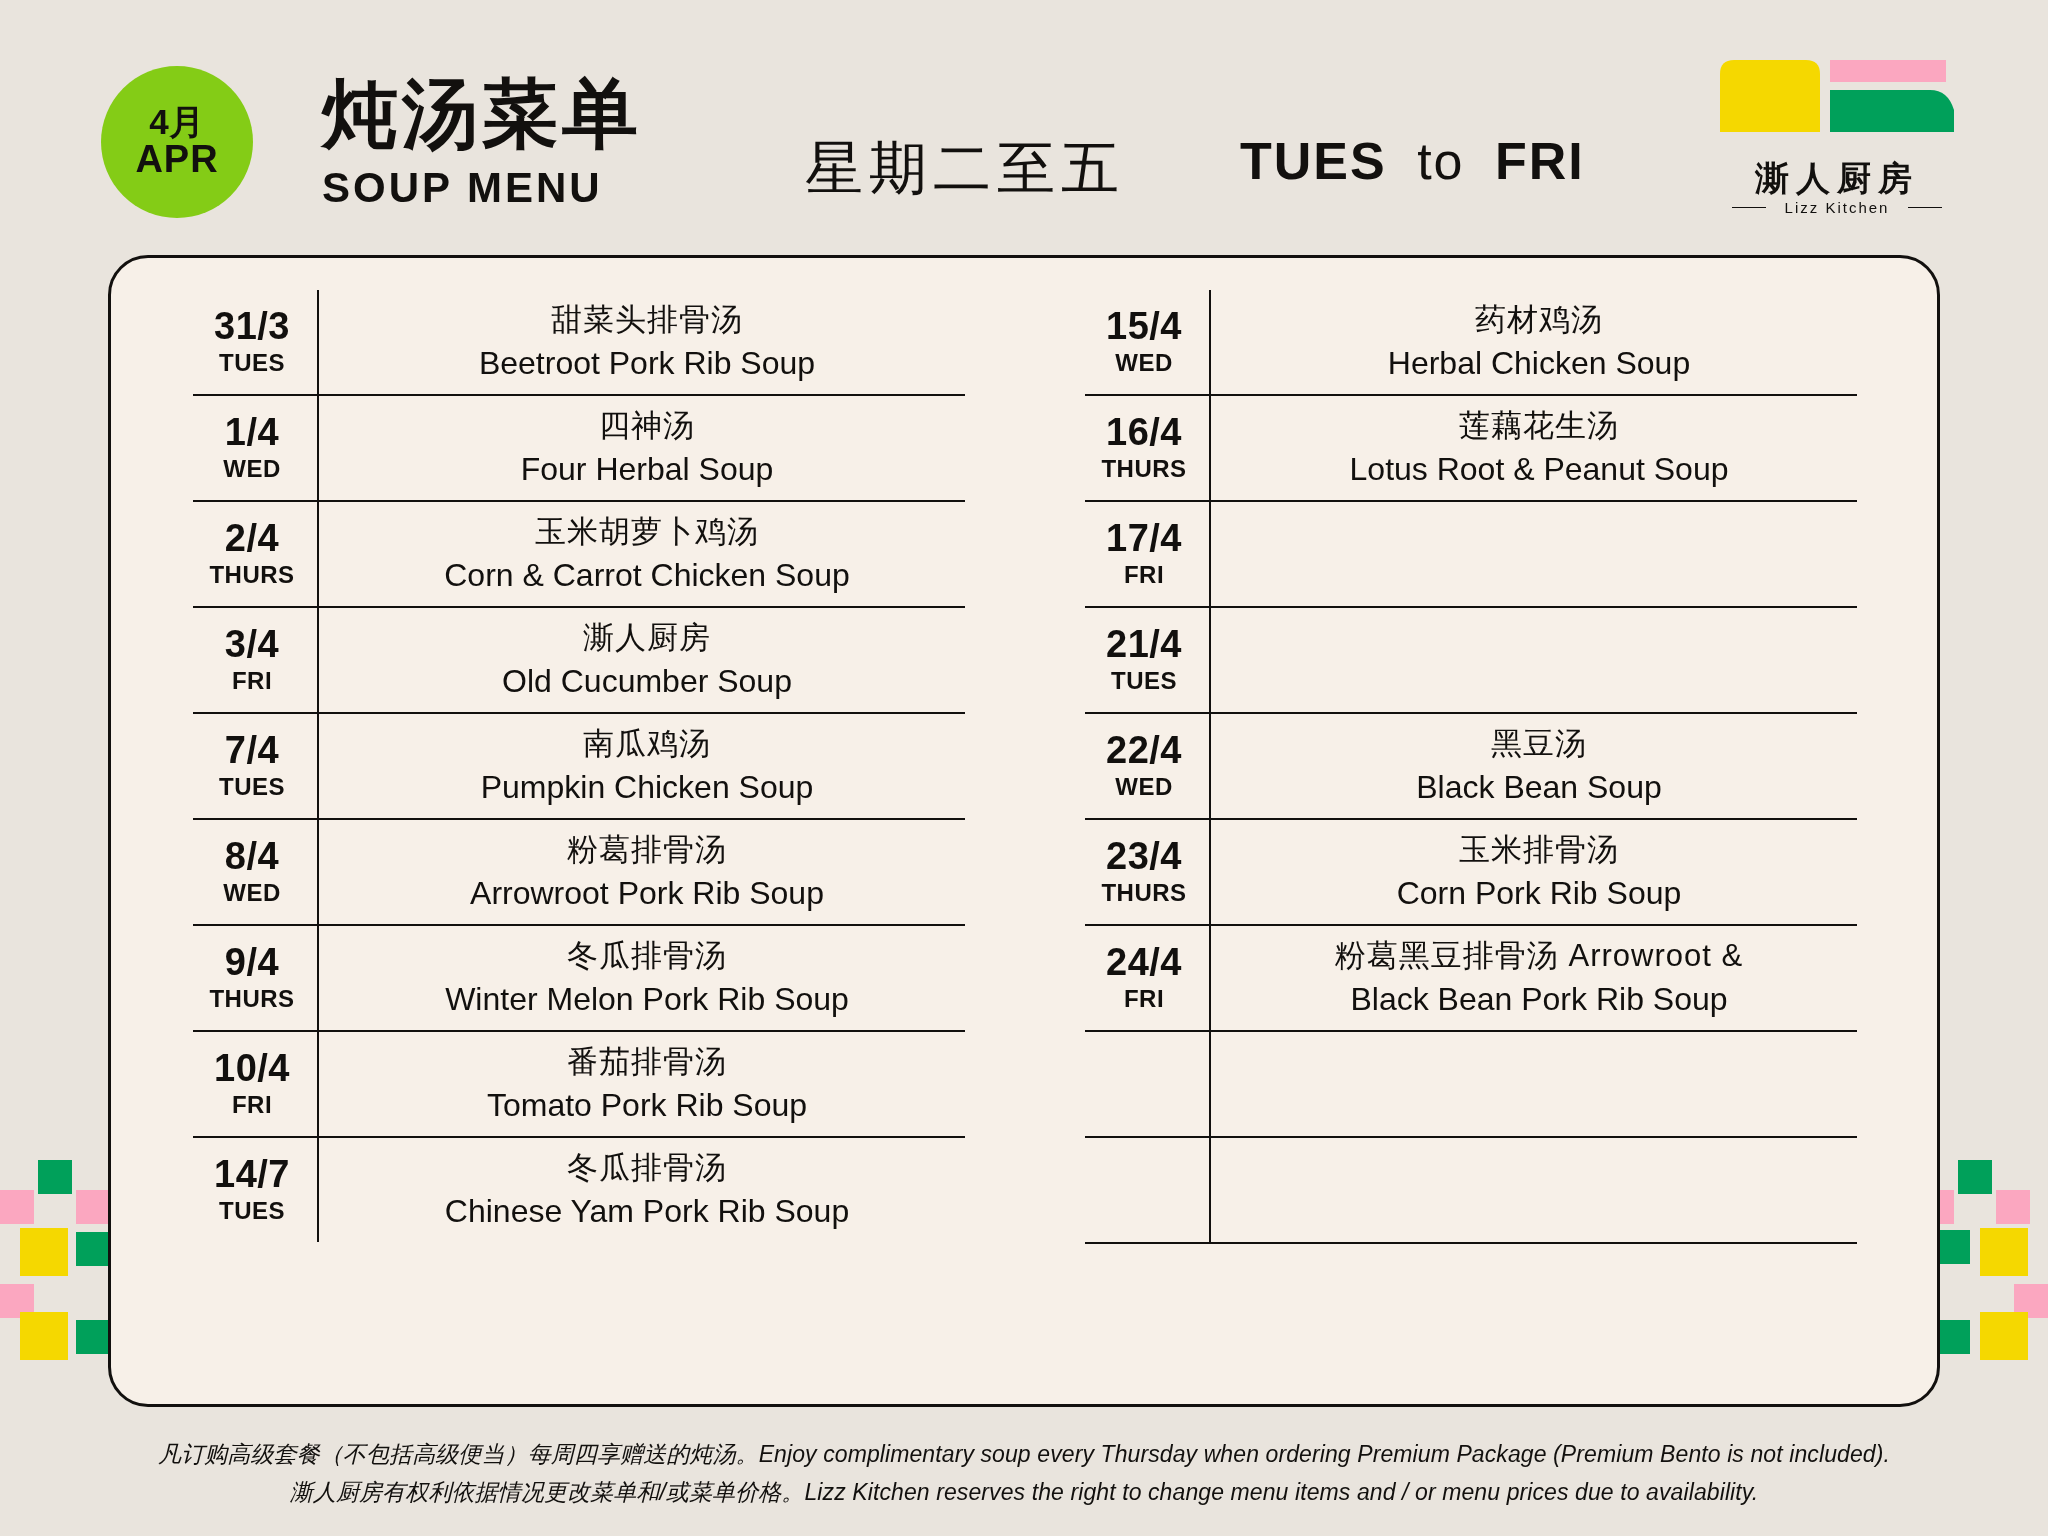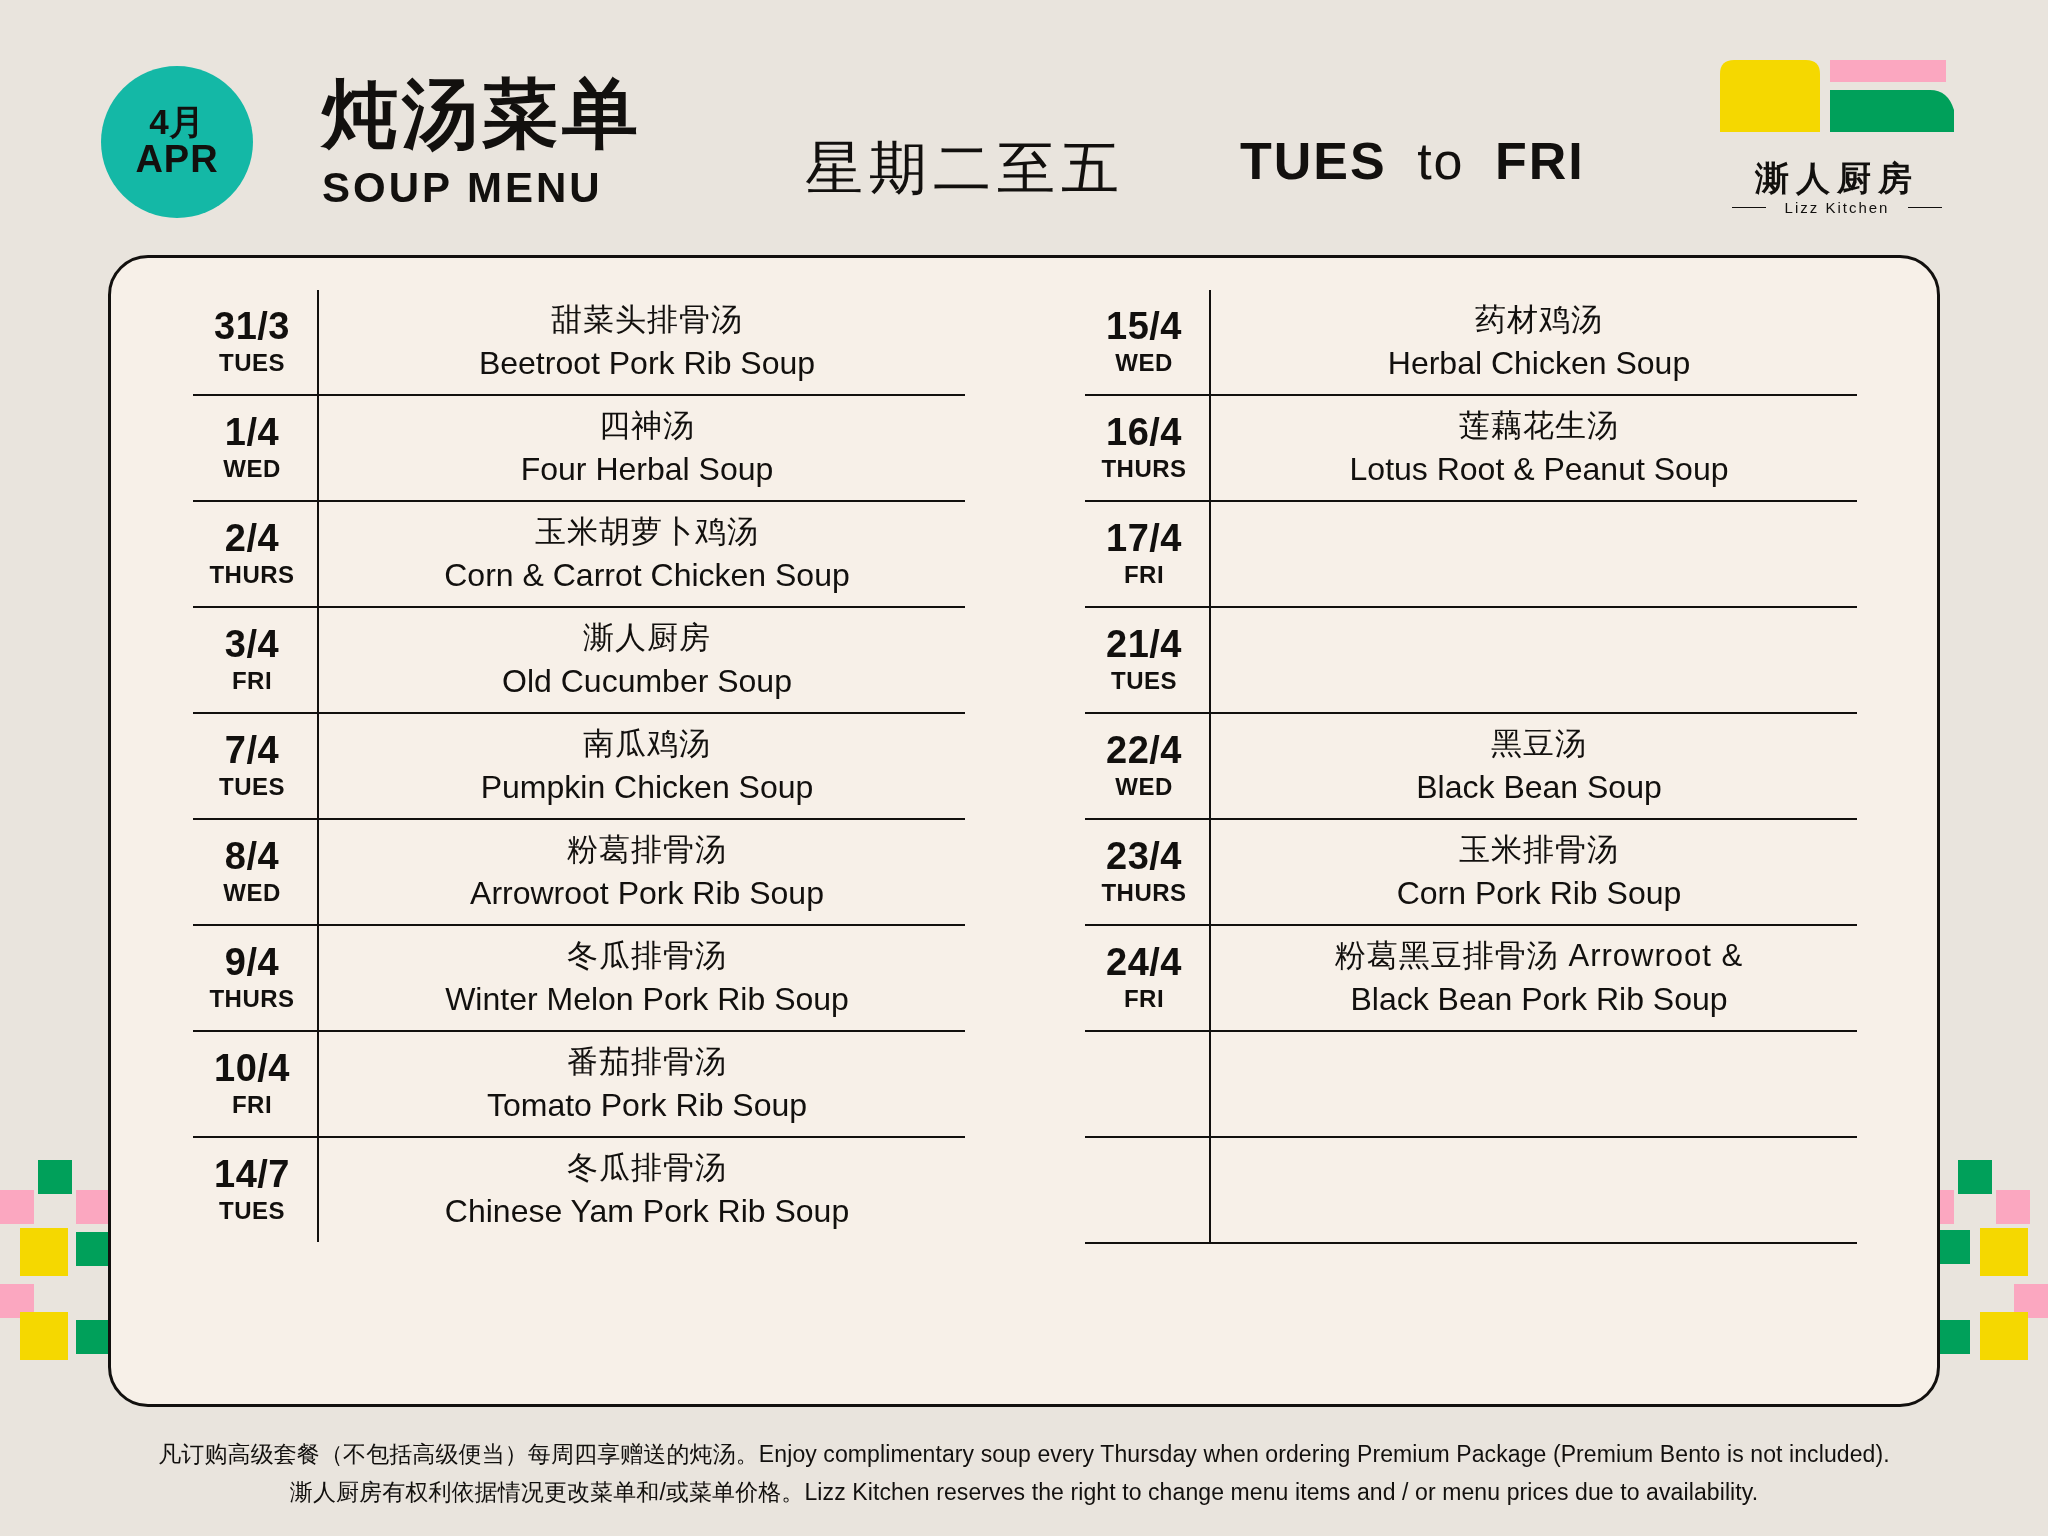--- a/index.html
+++ b/index.html
@@ -31,21 +31,21 @@
     width: 2048px;
     height: 190px;
   }
   .month-badge {
     position: absolute;
     left: 101px;
     top: 28px;
     width: 152px;
     height: 152px;
     border-radius: 50%;
-    background: #14b8a6;
+    background: #84cc16;
     display: flex;
     flex-direction: column;
     align-items: center;
     justify-content: center;
     line-height: 1.05;
   }
   .month-badge .cn {
     font-size: 35px;
     font-weight: 700;
     letter-spacing: 0.5px;
@@ -210,21 +210,21 @@
   .footer {
     position: absolute;
     left: 0;
     top: 1436px;
     width: 2048px;
     text-align: center;
     font-size: 23px;
     line-height: 1.65;
     letter-spacing: 0.1px;
   }
-  .footer div { white-space: nowrap; }
+  .footer div { white-space: nowrap; font-style: italic; }
 </style>
 </head>
 <body>
 
 <div class="deco" style="left:0;top:1160px;width:130px;height:250px;">
   <div class="sq" style="left:0px;  top:30px;  width:34px;height:34px;background:#fba7c0;"></div>
   <div class="sq" style="left:38px; top:0px;   width:34px;height:34px;background:#00a05a;"></div>
   <div class="sq" style="left:76px; top:30px;  width:34px;height:34px;background:#fba7c0;"></div>
   <div class="sq" style="left:20px; top:68px;  width:48px;height:48px;background:#f5d800;"></div>
   <div class="sq" style="left:76px; top:72px;  width:34px;height:34px;background:#00a05a;"></div>

